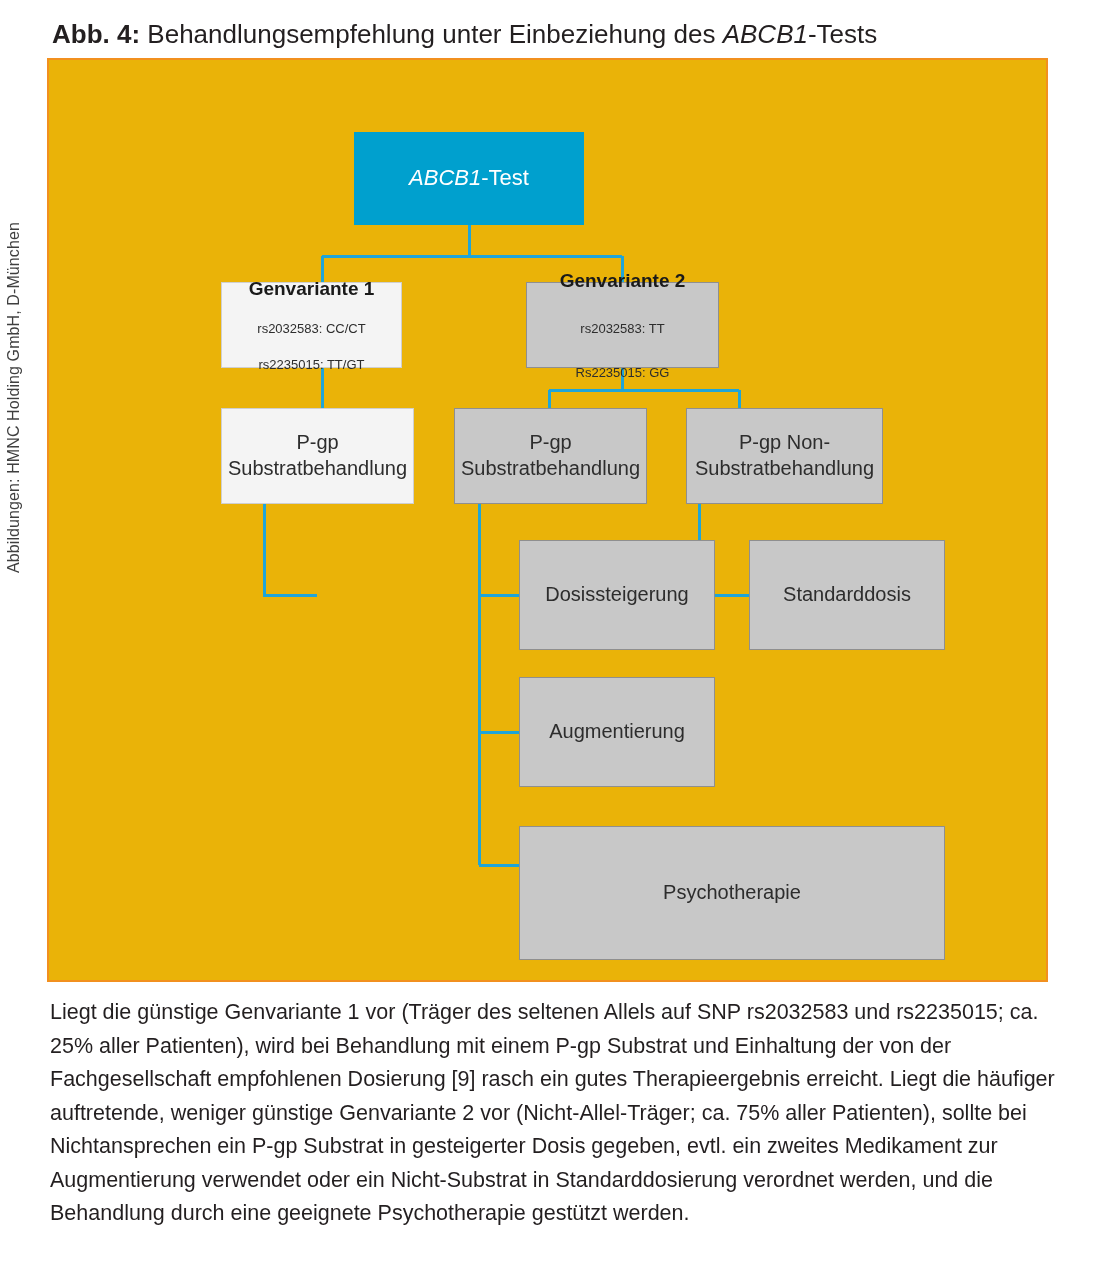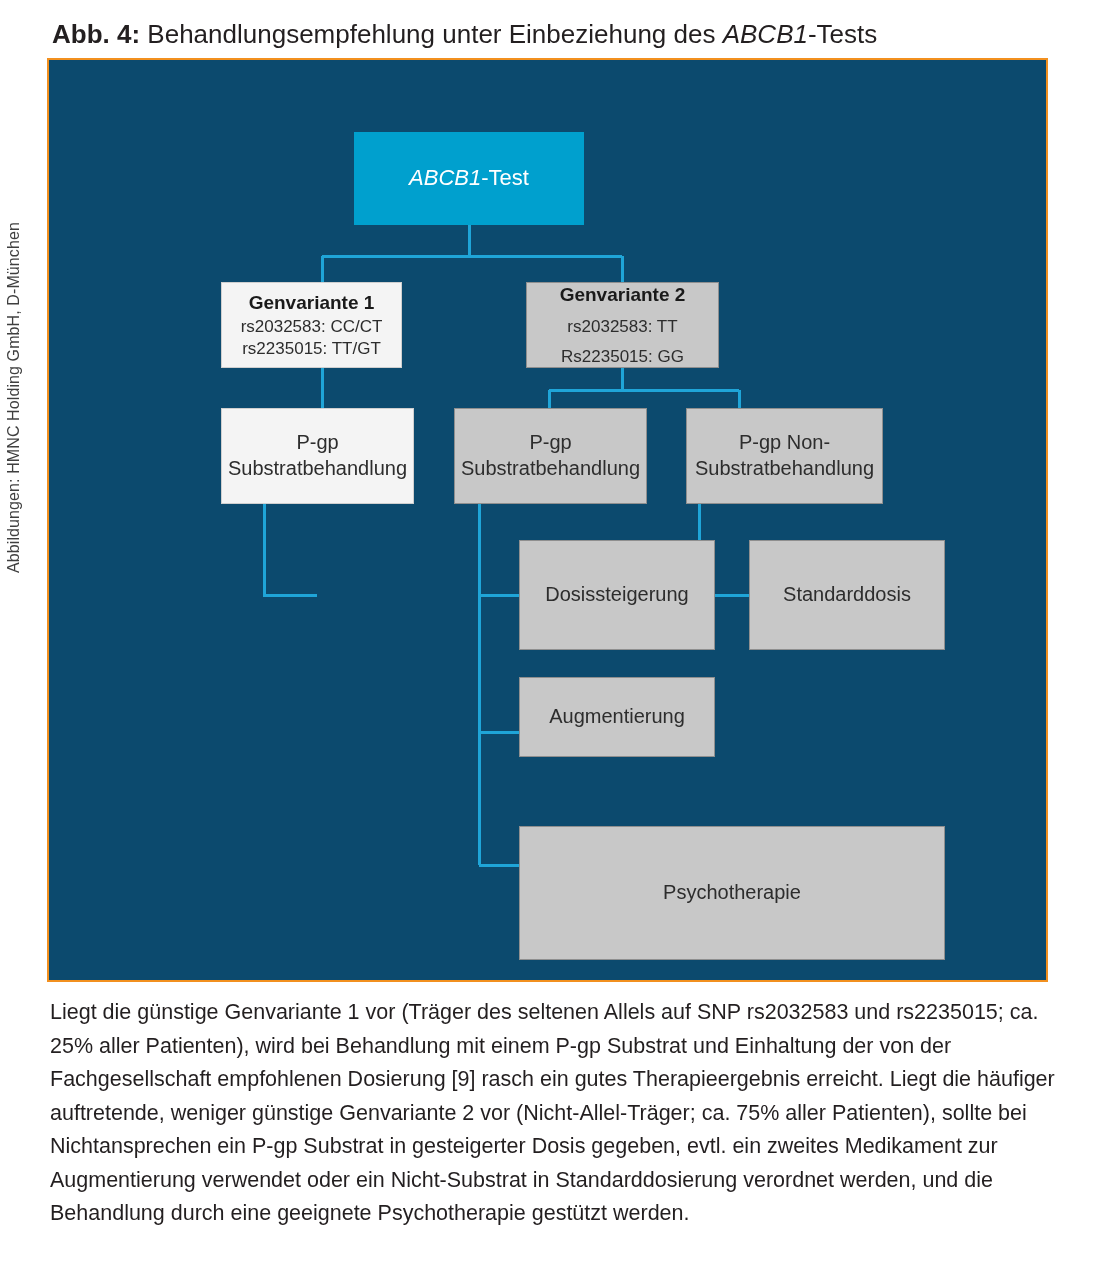--- a/index.html
+++ b/index.html
@@ -37,21 +37,21 @@
 
   
   #figure-frame {
     position: absolute;
     left: 47px;
     top: 58px;
     width: 1001px;
     height: 924px;
     border: 2px solid #f2901f;
     box-sizing: border-box;
-    background: #0c4a6e;
+    background: #eab308;
   }
 
   
   #credit-line {
     position: absolute;
     left: 0px;
     top: 545px;
     width: 430px;
     height: 28px;
     transform: rotate(-90deg);
@@ -91,22 +91,23 @@
     line-height: 1.28;
     z-index: 2;
   }
   .node .title-line {
     font-weight: bold;
     font-size: 19px;
     color: #1a1a1a;
     margin-bottom: 1px;
   }
   .node .sub-line {
-    font-size: 17px;
+    font-size: 13px;
     color: #2d2d2d;
+    margin-top: 19px;
   }
   .node .plain-line {
     font-size: 20px;
     color: #2d2d2d;
   }
 
   
   .node--primary {
     background: #00a0ce;
     border: none;
@@ -213,21 +214,21 @@
 
 
     <div class="node node--grey" style="left:470px; top:480px; width:196px; height:110px;">
       <div class="plain-line">Dosissteigerung</div>
     </div>
 
     <div class="node node--grey" style="left:700px; top:480px; width:196px; height:110px;">
       <div class="plain-line">Standarddosis</div>
     </div>
 
-    <div class="node node--grey" style="left:470px; top:617px; width:196px; height:80px;">
+    <div class="node node--grey" style="left:470px; top:617px; width:196px; height:110px;">
       <div class="plain-line">Augmentierung</div>
     </div>
 
     <div class="node node--grey" style="left:470px; top:766px; width:426px; height:134px;">
       <div class="plain-line">Psychotherapie</div>
     </div>
 
   </div>
 </div>
 

